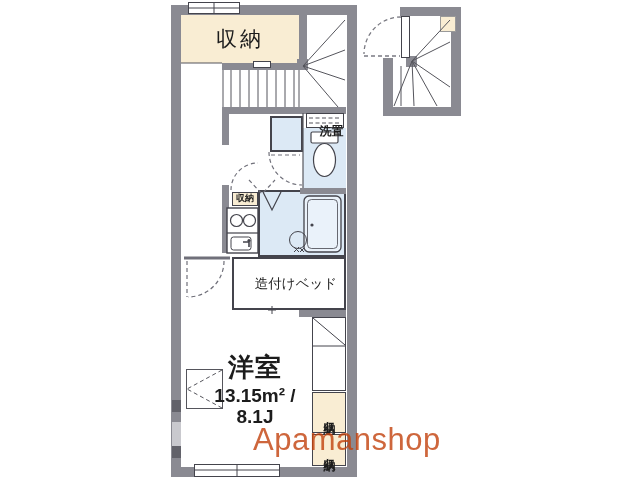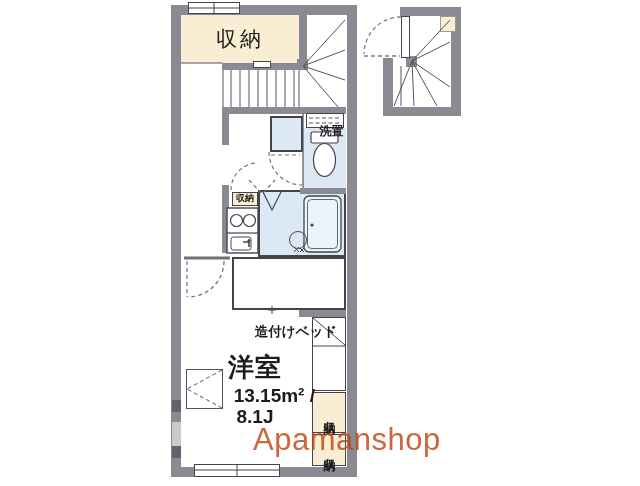--- a/index.html
+++ b/index.html
@@ -178,29 +178,29 @@
   </div>
 
 <div class="abs lbl z3" style="left:270px;top:116px;width:33px;height:30px;font-size:12px;font-weight:600;margin-left:45px;">
   <span>洗置</span>
   </div>
 
 <div class="abs lbl z3" style="left:232px;top:192px;width:26px;height:14px;font-size:9px;font-weight:600;">
   <span>収納</span>
   </div>
 
-<div class="abs lbl z3" style="left:232px;top:262px;width:128px;height:44px;font-size:13.5px;font-weight:700;flex-direction:column;margin-top:48px;">
+<div class="abs lbl z3" style="left:232px;top:262px;width:128px;height:44px;font-size:13.5px;font-weight:400;flex-direction:column;">
   <span>造付けベッド</span>
   </div>
 
 <div class="abs lbl z3" style="left:200px;top:352px;width:110px;height:30px;font-size:26px;font-weight:600;letter-spacing:1px;">
   <span>洋室</span>
   </div>
 
-<div class="abs lbl z3" style="left:195px;top:385px;width:120px;height:22px;font-size:19px;font-weight:600;justify-content:flex-end;">
+<div class="abs lbl z3" style="left:195px;top:385px;width:120px;height:22px;font-size:19px;font-weight:600;">
   <span>13.15m² /</span>
   </div>
 
 <div class="abs lbl z3" style="left:195px;top:407px;width:120px;height:22px;font-size:19px;font-weight:600;align-items:flex-end;">
   <span>8.1J</span>
   </div>
 
 <div class="abs lbl vtext z3" style="left:312px;top:392px;width:34px;height:41px;font-size:12px;font-weight:600;">
   <span>収納</span>
   </div>

